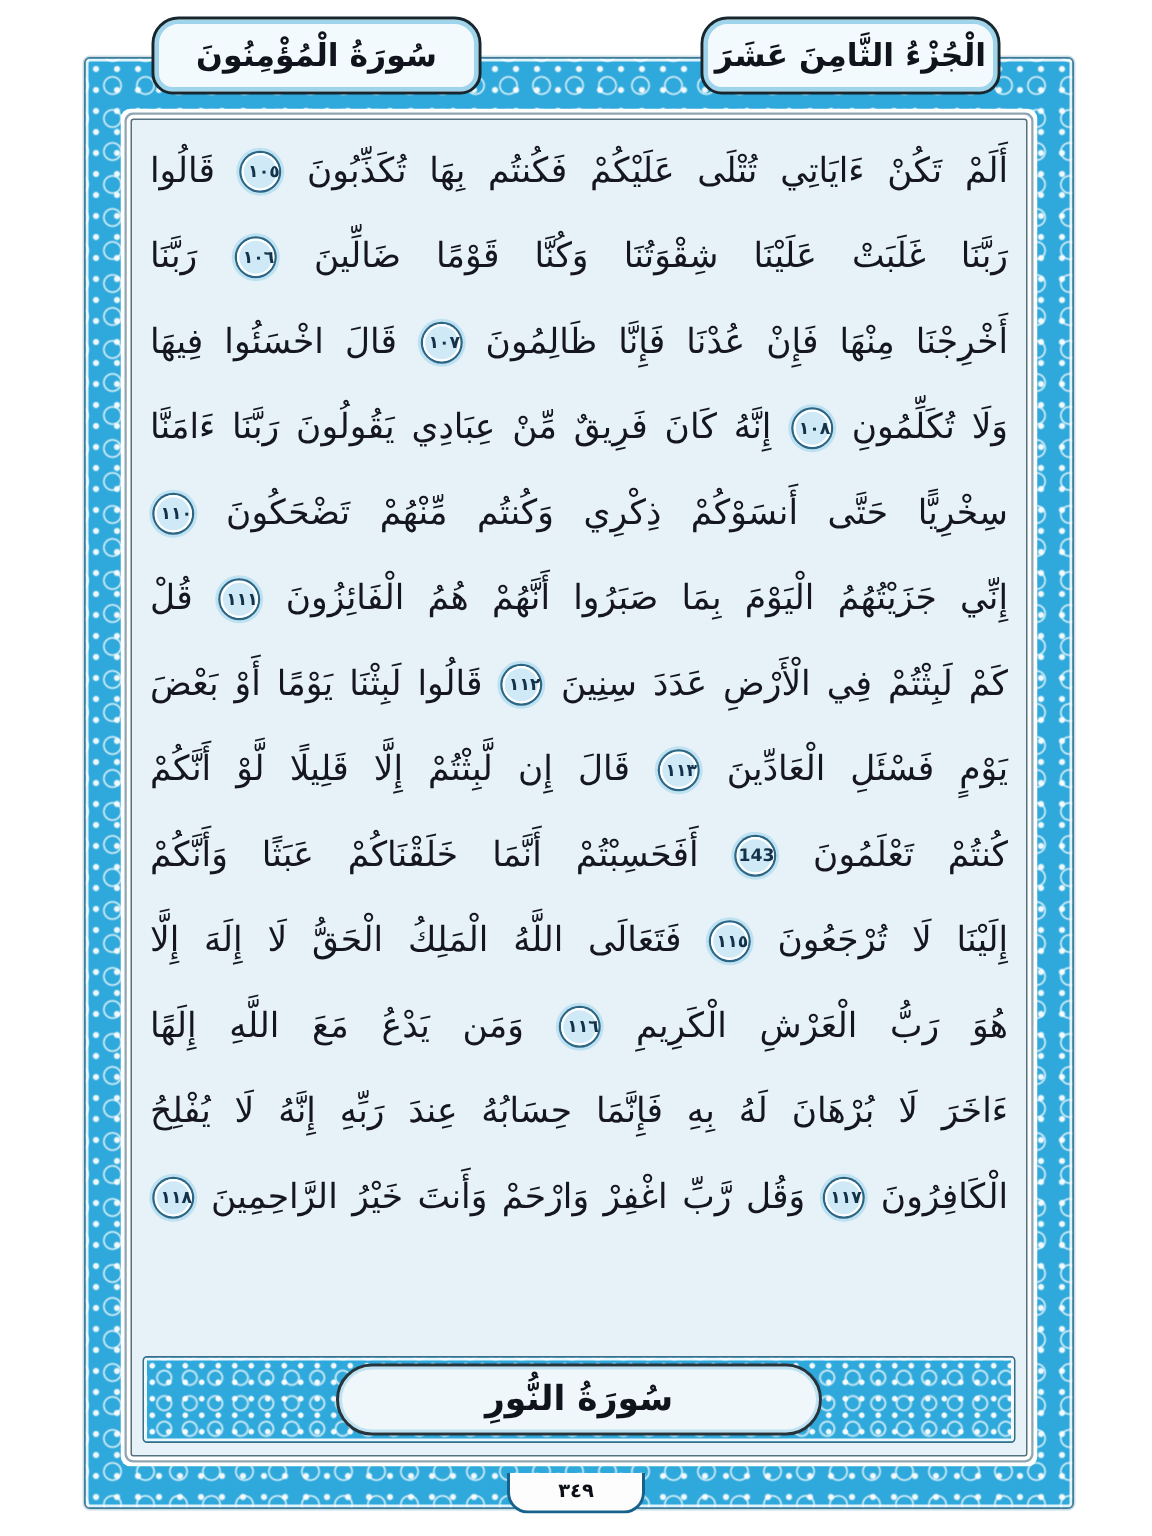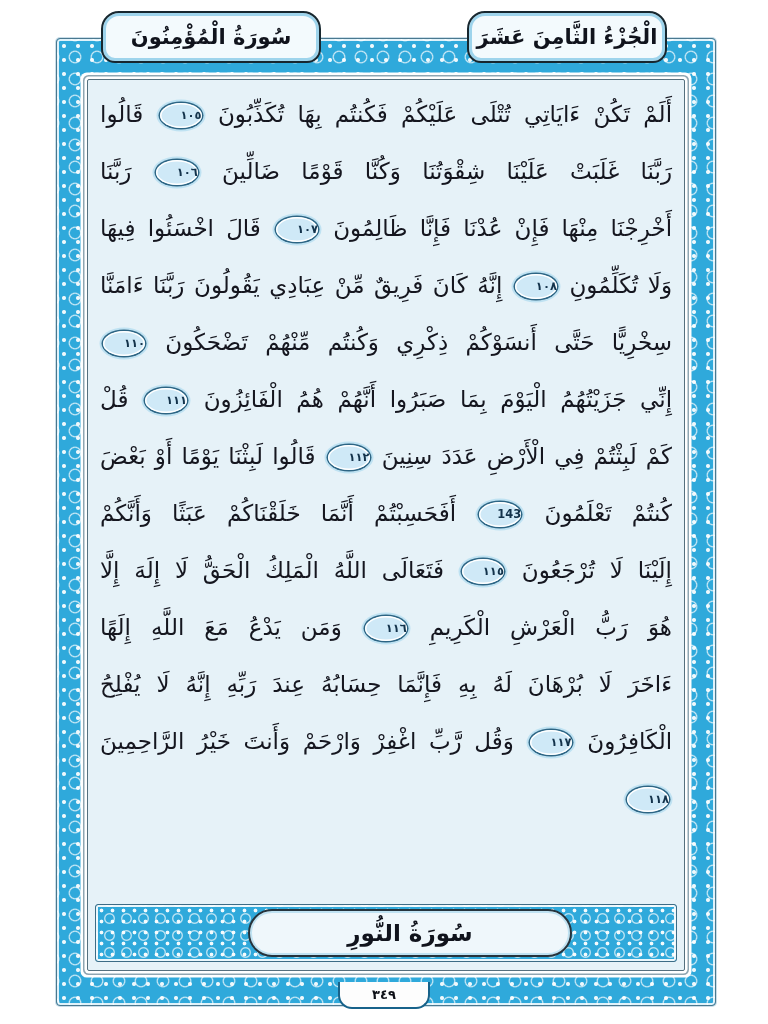--- a/index.html
+++ b/index.html
@@ -53,21 +53,21 @@
     direction:rtl;
   }
   .line{
     height:57px;line-height:57px;
     font-size:23px;color:var(--ink,#15161F);
     text-align:justify;text-align-last:justify;
     -moz-text-align-last:justify;
     overflow:visible;
   }
   .ayah{
-    display:inline-block;width:42px;height:25px;border-radius:50%;
+    display:inline-block;width:25px;height:25px;border-radius:50%;
     background:var(--badge-fill,#CFE9F7);
     box-shadow: 0 0 0 1.5px #2d6584, 0 0 0 3.5px #bfe2f2, inset 0 0 0 1.5px #ffffff;
     text-align:center;line-height:25px;
     font-size:11.5px;font-weight:bold;color:#13324a;
     vertical-align:middle;margin:0 3px;
   }
 
   
   .surah-bar{
     position:absolute;left:7px;right:7px;bottom:8px;height:56px;
@@ -82,21 +82,21 @@
     border-radius:3px;
   }
   .cartouche{
     position:absolute;left:50%;top:4px;bottom:4px;width:320px;
     transform:translateX(-50%);
     background:#EFF7FB;
     border:2px solid #26343d;
     box-shadow: inset 0 0 0 2px #bfe2f2;
     border-radius:24px;
     display:flex;align-items:center;justify-content:center;
-    font-size:23px;font-weight:bold;color:#10131c;margin-left:24px;
+    font-size:23px;font-weight:bold;color:#10131c;
   }
 
   
   .page-num-tab{
     position:absolute;left:50%;top:982px;transform:translateX(-50%);
     min-width:92px;height:27px;padding:0 14px;box-sizing:border-box;
     background:#FDFDFD;
     border:2px solid #17628a;border-top:none;
     border-radius:0 0 14px 14px;
     display:flex;align-items:center;justify-content:center;
@@ -122,20 +122,21 @@
     <div class="inner">
 
       <div class="text-area" id="quran-lines">
           <div class="line"><span>أَلَمْ تَكُنْ ءَايَاتِي تُتْلَى عَلَيْكُمْ فَكُنتُم بِهَا تُكَذِّبُونَ</span> <span class="ayah">١٠٥</span> <span>قَالُوا</span></div>
           <div class="line"><span>رَبَّنَا غَلَبَتْ عَلَيْنَا شِقْوَتُنَا وَكُنَّا قَوْمًا ضَالِّينَ</span> <span class="ayah">١٠٦</span> <span>رَبَّنَا</span></div>
           <div class="line"><span>أَخْرِجْنَا مِنْهَا فَإِنْ عُدْنَا فَإِنَّا ظَالِمُونَ</span> <span class="ayah">١٠٧</span> <span>قَالَ اخْسَئُوا فِيهَا</span></div>
           <div class="line"><span>وَلَا تُكَلِّمُونِ</span> <span class="ayah">١٠٨</span> <span>إِنَّهُ كَانَ فَرِيقٌ مِّنْ عِبَادِي يَقُولُونَ رَبَّنَا ءَامَنَّا</span></div>
           <div class="line"><span>سِخْرِيًّا حَتَّى أَنسَوْكُمْ ذِكْرِي وَكُنتُم مِّنْهُمْ تَضْحَكُونَ</span> <span class="ayah">١١٠</span></div>
           <div class="line"><span>إِنِّي جَزَيْتُهُمُ الْيَوْمَ بِمَا صَبَرُوا أَنَّهُمْ هُمُ الْفَائِزُونَ</span> <span class="ayah">١١١</span> <span>قُلْ</span></div>
           <div class="line"><span>كَمْ لَبِثْتُمْ فِي الْأَرْضِ عَدَدَ سِنِينَ</span> <span class="ayah">١١٢</span> <span>قَالُوا لَبِثْنَا يَوْمًا أَوْ بَعْضَ</span></div>
+          <div class="line"><span>يَوْمٍ فَسْئَلِ الْعَادِّينَ</span> <span class="ayah">١١٣</span> <span>قَالَ إِن لَّبِثْتُمْ إِلَّا قَلِيلًا لَّوْ أَنَّكُمْ</span></div>
           <div class="line"><span>كُنتُمْ تَعْلَمُونَ</span> <span class="ayah">143</span> <span>أَفَحَسِبْتُمْ أَنَّمَا خَلَقْنَاكُمْ عَبَثًا وَأَنَّكُمْ</span></div>
           <div class="line"><span>إِلَيْنَا لَا تُرْجَعُونَ</span> <span class="ayah">١١٥</span> <span>فَتَعَالَى اللَّهُ الْمَلِكُ الْحَقُّ لَا إِلَهَ إِلَّا</span></div>
           <div class="line"><span>هُوَ رَبُّ الْعَرْشِ الْكَرِيمِ</span> <span class="ayah">١١٦</span> <span>وَمَن يَدْعُ مَعَ اللَّهِ إِلَهًا</span></div>
           <div class="line"><span>ءَاخَرَ لَا بُرْهَانَ لَهُ بِهِ فَإِنَّمَا حِسَابُهُ عِندَ رَبِّهِ إِنَّهُ لَا يُفْلِحُ</span></div>
           <div class="line"><span>الْكَافِرُونَ</span> <span class="ayah">١١٧</span> <span>وَقُل رَّبِّ اغْفِرْ وَارْحَمْ وَأَنتَ خَيْرُ الرَّاحِمِينَ</span> <span class="ayah">١١٨</span></div>
         </div>
 
       <div class="surah-bar">
         <div class="cartouche">
           <span>سُورَةُ النُّورِ</span>

